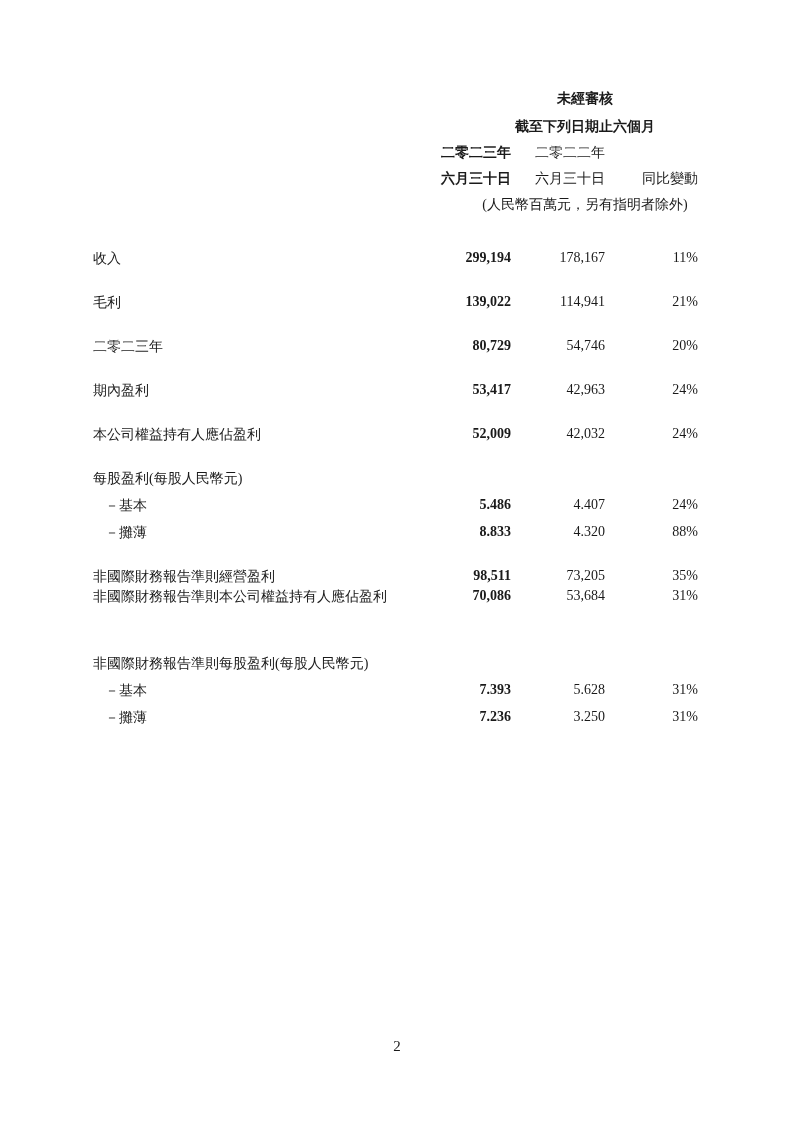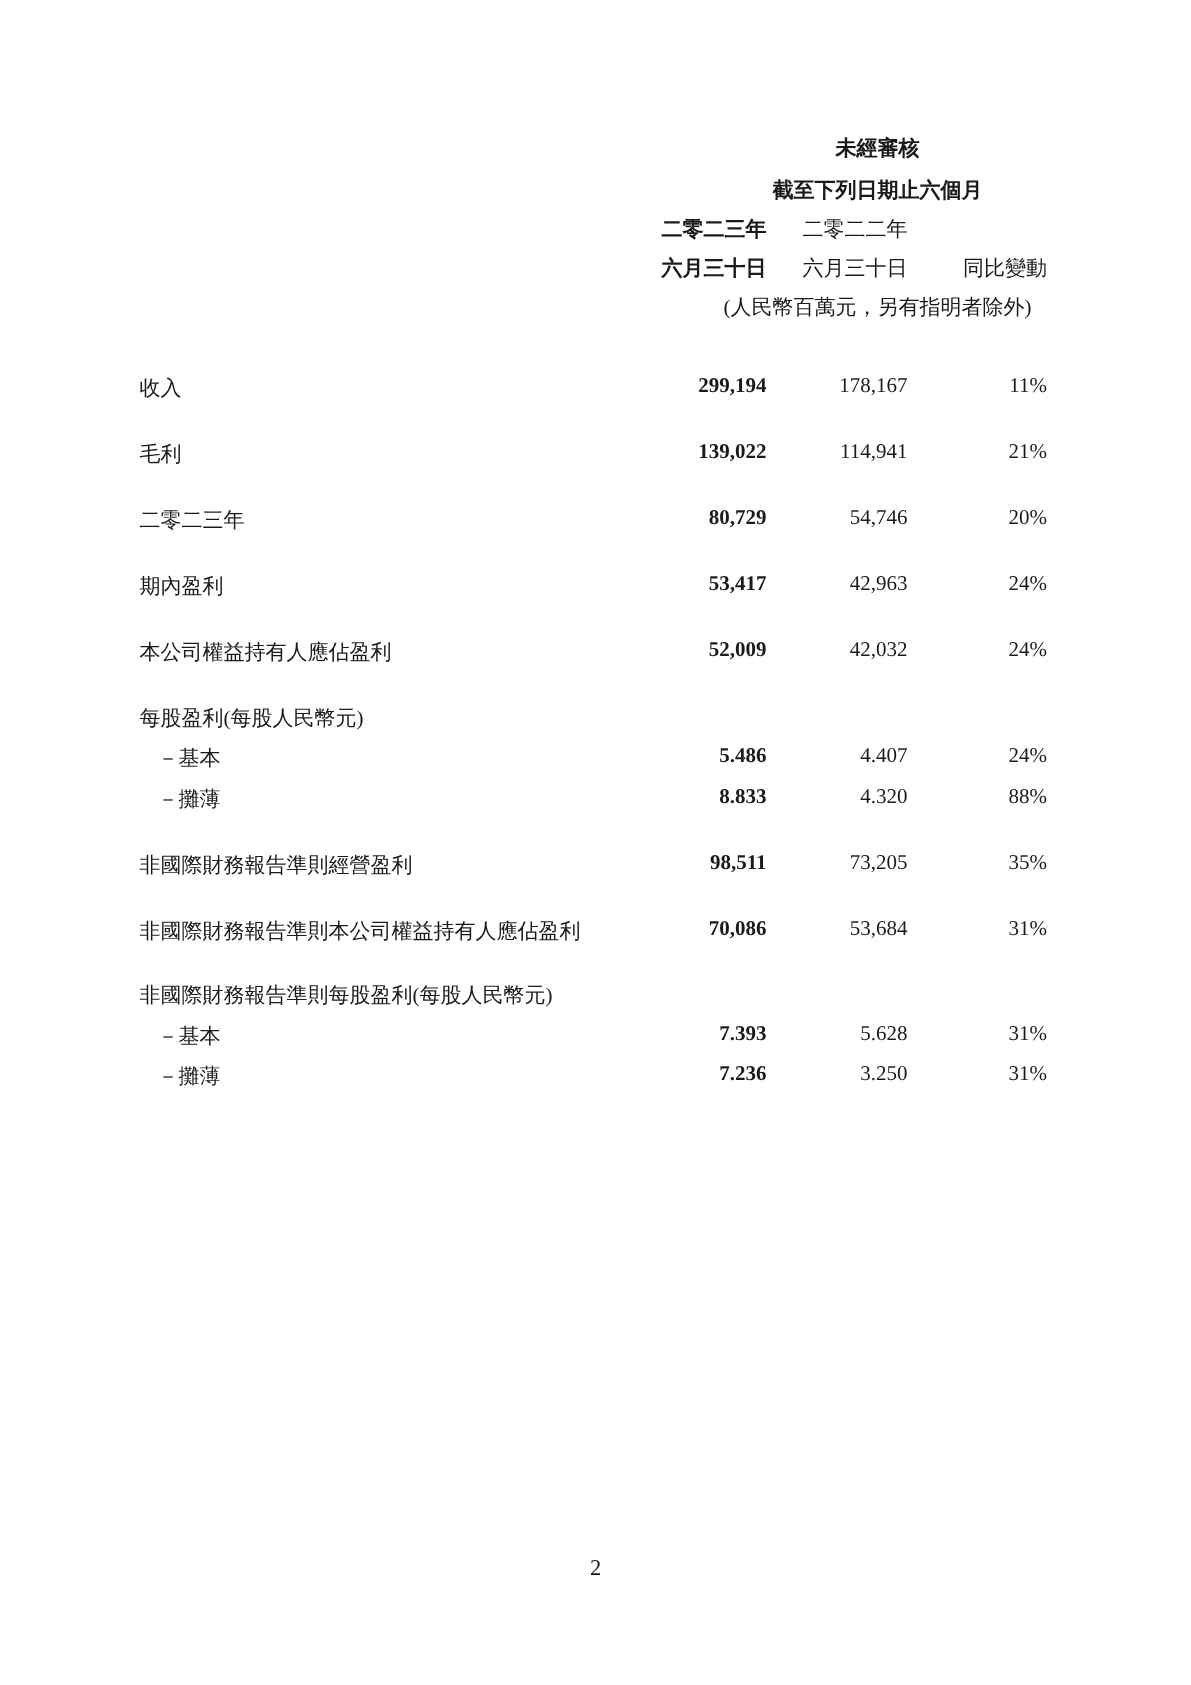--- a/index.html
+++ b/index.html
@@ -73,21 +73,21 @@
   <span class="cur">8.833</span>
   <span class="prev">4.320</span>
   <span class="chg">88%</span>
 </div>
 <div class="row" style="top:568px;">
   <span class="label">非國際財務報告準則經營盈利</span>
   <span class="cur">98,511</span>
   <span class="prev">73,205</span>
   <span class="chg">35%</span>
 </div>
-<div class="row" style="top:612px;">
+<div class="row" style="top:588px;">
   <span class="label">非國際財務報告準則本公司權益持有人應佔盈利</span>
   <span class="cur">70,086</span>
   <span class="prev">53,684</span>
   <span class="chg">31%</span>
 </div>
 <div class="row" style="top:655px;">
   <span class="label">非國際財務報告準則每股盈利(每股人民幣元)</span>
 </div>
 <div class="row" style="top:682px;">
   <span class="label indent">－基本</span>

